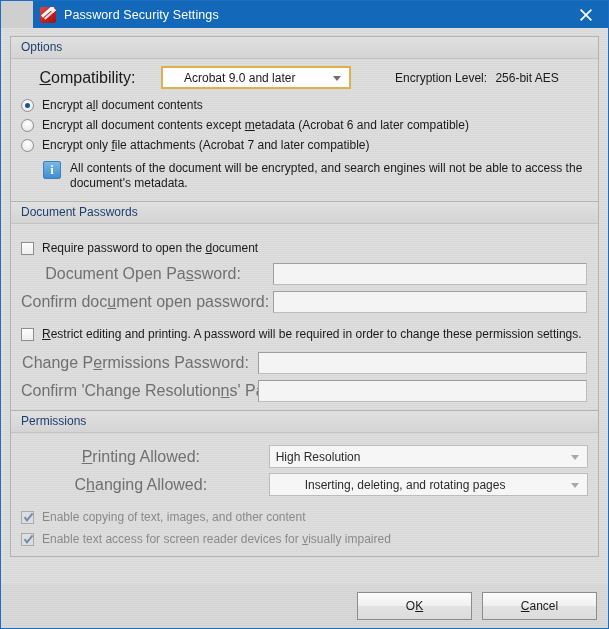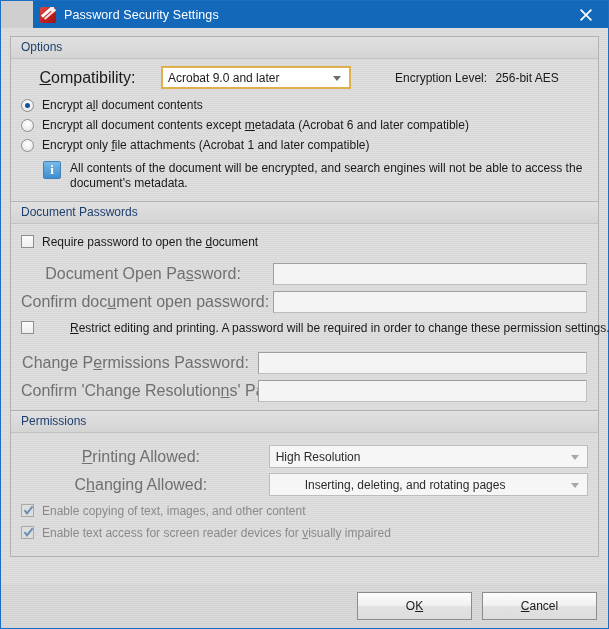--- a/index.html
+++ b/index.html
@@ -141,21 +141,21 @@
     display: flex;
     align-items: center;
     position: relative;
     padding-left: 6px;
     font-size: 12px;
     color: #1a1a1a;
   }
   .combo.focused {
     border: 2px solid #e0b14a;
     background: #ffffff;
-    padding-left: 5px;
+    padding-left: 21px;
   }
   .combo.disabled {
     background: #f6f6f6;
     border-color: #bcbcbc;
     color: #2b2b2b;
   }
   .combo .arrow {
     position: absolute;
     right: 8px; top: 50%;
     margin-top: -2px;
@@ -198,21 +198,21 @@
     left: 3px; top: 3px;
     width: 5px; height: 5px;
     border-radius: 50%;
     background: #15539e;
   }
   .radio-label { color: #1a1a1a; font-size: 12px; white-space: nowrap; }
 
   
   .check-row {
     display: flex;
-    align-items: flex-start;
+    align-items: flex-end;
     height: 20px;
   }
   .checkbox {
     width: 13px; height: 13px;
     box-sizing: border-box;
     border: 1px solid #8e8e8e;
     background: linear-gradient(#fdfdfd, #eeeeee);
     flex: 0 0 auto;
     margin-right: 8px;
     position: relative;
@@ -322,21 +322,21 @@
         <div class="radio-row">
           <span class="radio checked"></span>
           <span class="radio-label"><span>Encrypt a</span><u>l</u><span>l document contents</span></span>
         </div>
         <div class="radio-row">
           <span class="radio"></span>
           <span class="radio-label"><span>Encrypt all document contents except </span><u>m</u><span>etadata (Acrobat 6 and later compatible)</span></span>
         </div>
         <div class="radio-row">
           <span class="radio"></span>
-          <span class="radio-label"><span>Encrypt only </span><u>f</u><span>ile attachments (Acrobat 1 and later compatible)</span></span>
+          <span class="radio-label"><span>Encrypt only </span><u>f</u><span>ile attachments (Acrobat 7 and later compatible)</span></span>
         </div>
 
         <div class="infobox">
           <div class="info-icon">i</div>
           <div class="info-text">All contents of the document will be encrypted, and search engines will not be able to access the document's metadata.</div>
         </div>
 
       </div>
     </div>
 
@@ -352,21 +352,21 @@
         <div class="row" style="margin-top:8px;">
           <div class="lbl-right" style="width:244px;"><span>Document Open Pa</span><u>s</u><span>sword:</span></div>
           <div class="textbox" style="width:314px; margin-left:8px;"></div>
         </div>
 
         <div class="row" style="margin-top:6px;">
           <div class="lbl-right" style="width:244px;"><span>Confirm doc</span><u>u</u><span>ment open password:</span></div>
           <div class="textbox" style="width:314px; margin-left:8px;"></div>
         </div>
 
-        <div class="check-row" style="margin-top:8px;gap:28px;">
+        <div class="check-row" style="margin-top:8px;">
           <span class="checkbox"></span>
           <span class="check-label"><span></span><u>R</u><span>estrict editing and printing. A password will be required in order to change these permission settings.</span></span>
         </div>
 
         <div class="row" style="margin-top:11px;">
           <div class="lbl-right" style="width:229px;"><span>Change P</span><u>e</u><span>rmissions Password:</span></div>
           <div class="textbox" style="width:329px; margin-left:8px;"></div>
         </div>
 
         <div class="row" style="margin-top:6px;">

